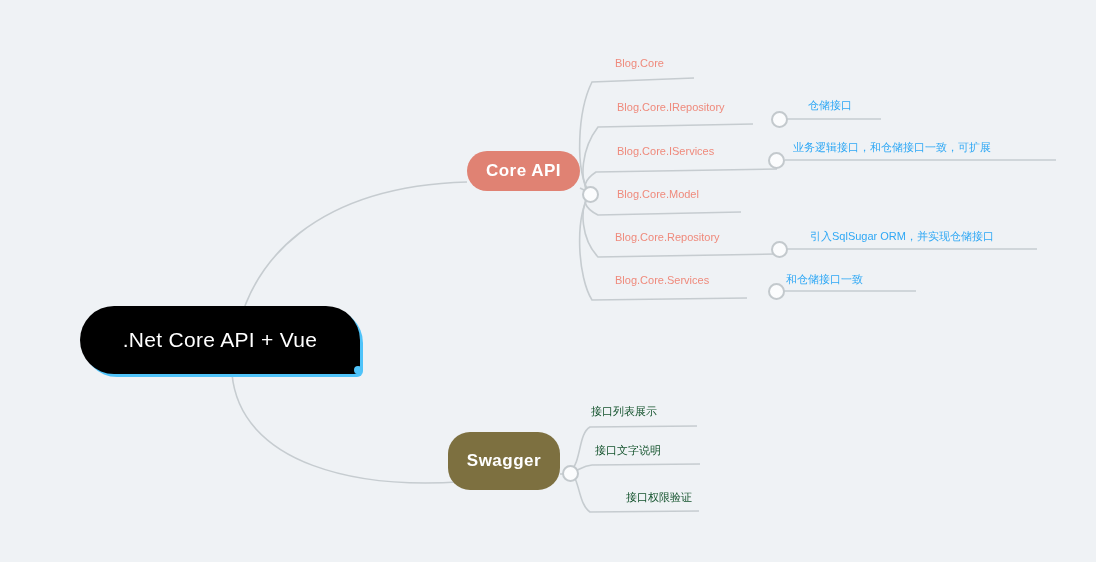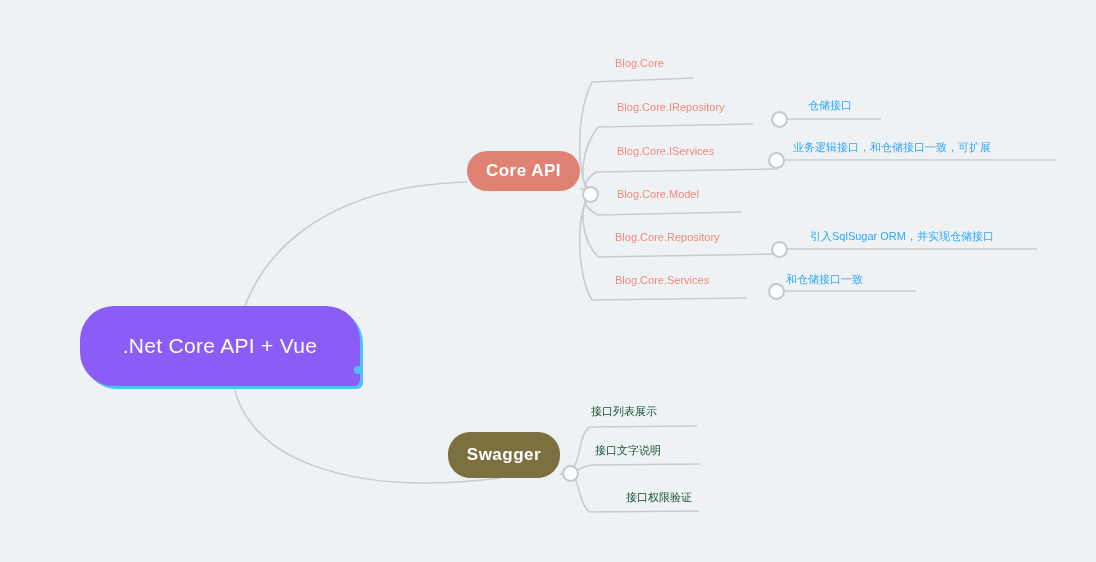--- a/index.html
+++ b/index.html
@@ -30,22 +30,22 @@
     height: 562px;
     pointer-events: none;
   }
 
   
   .root-node {
     position: absolute;
     left: 80px;
     top: 306px;
     width: 280px;
-    height: 80px;
-    background: #8b5cf6;
+    height: 68px;
+    background: #000000;
     border-radius: 34px 34px 6px 34px;
     box-shadow: 3px 3px 0 0 #4fc3f9;
     display: flex;
     align-items: center;
     justify-content: center;
     box-sizing: border-box;
   }
   .root-label {
     color: #ffffff;
     font-size: 21px;
@@ -82,21 +82,21 @@
     left: 467px;
     top: 151px;
     width: 113px;
     height: 40px;
     background: #e08273;
   }
   #topic-swagger {
     left: 448px;
     top: 432px;
     width: 112px;
-    height: 46px;
+    height: 58px;
     background: #7d7040;
   }
 
   
   .hub {
     position: absolute;
     width: 17px;
     height: 17px;
     border-radius: 50%;
     background: #fbfcfd;

